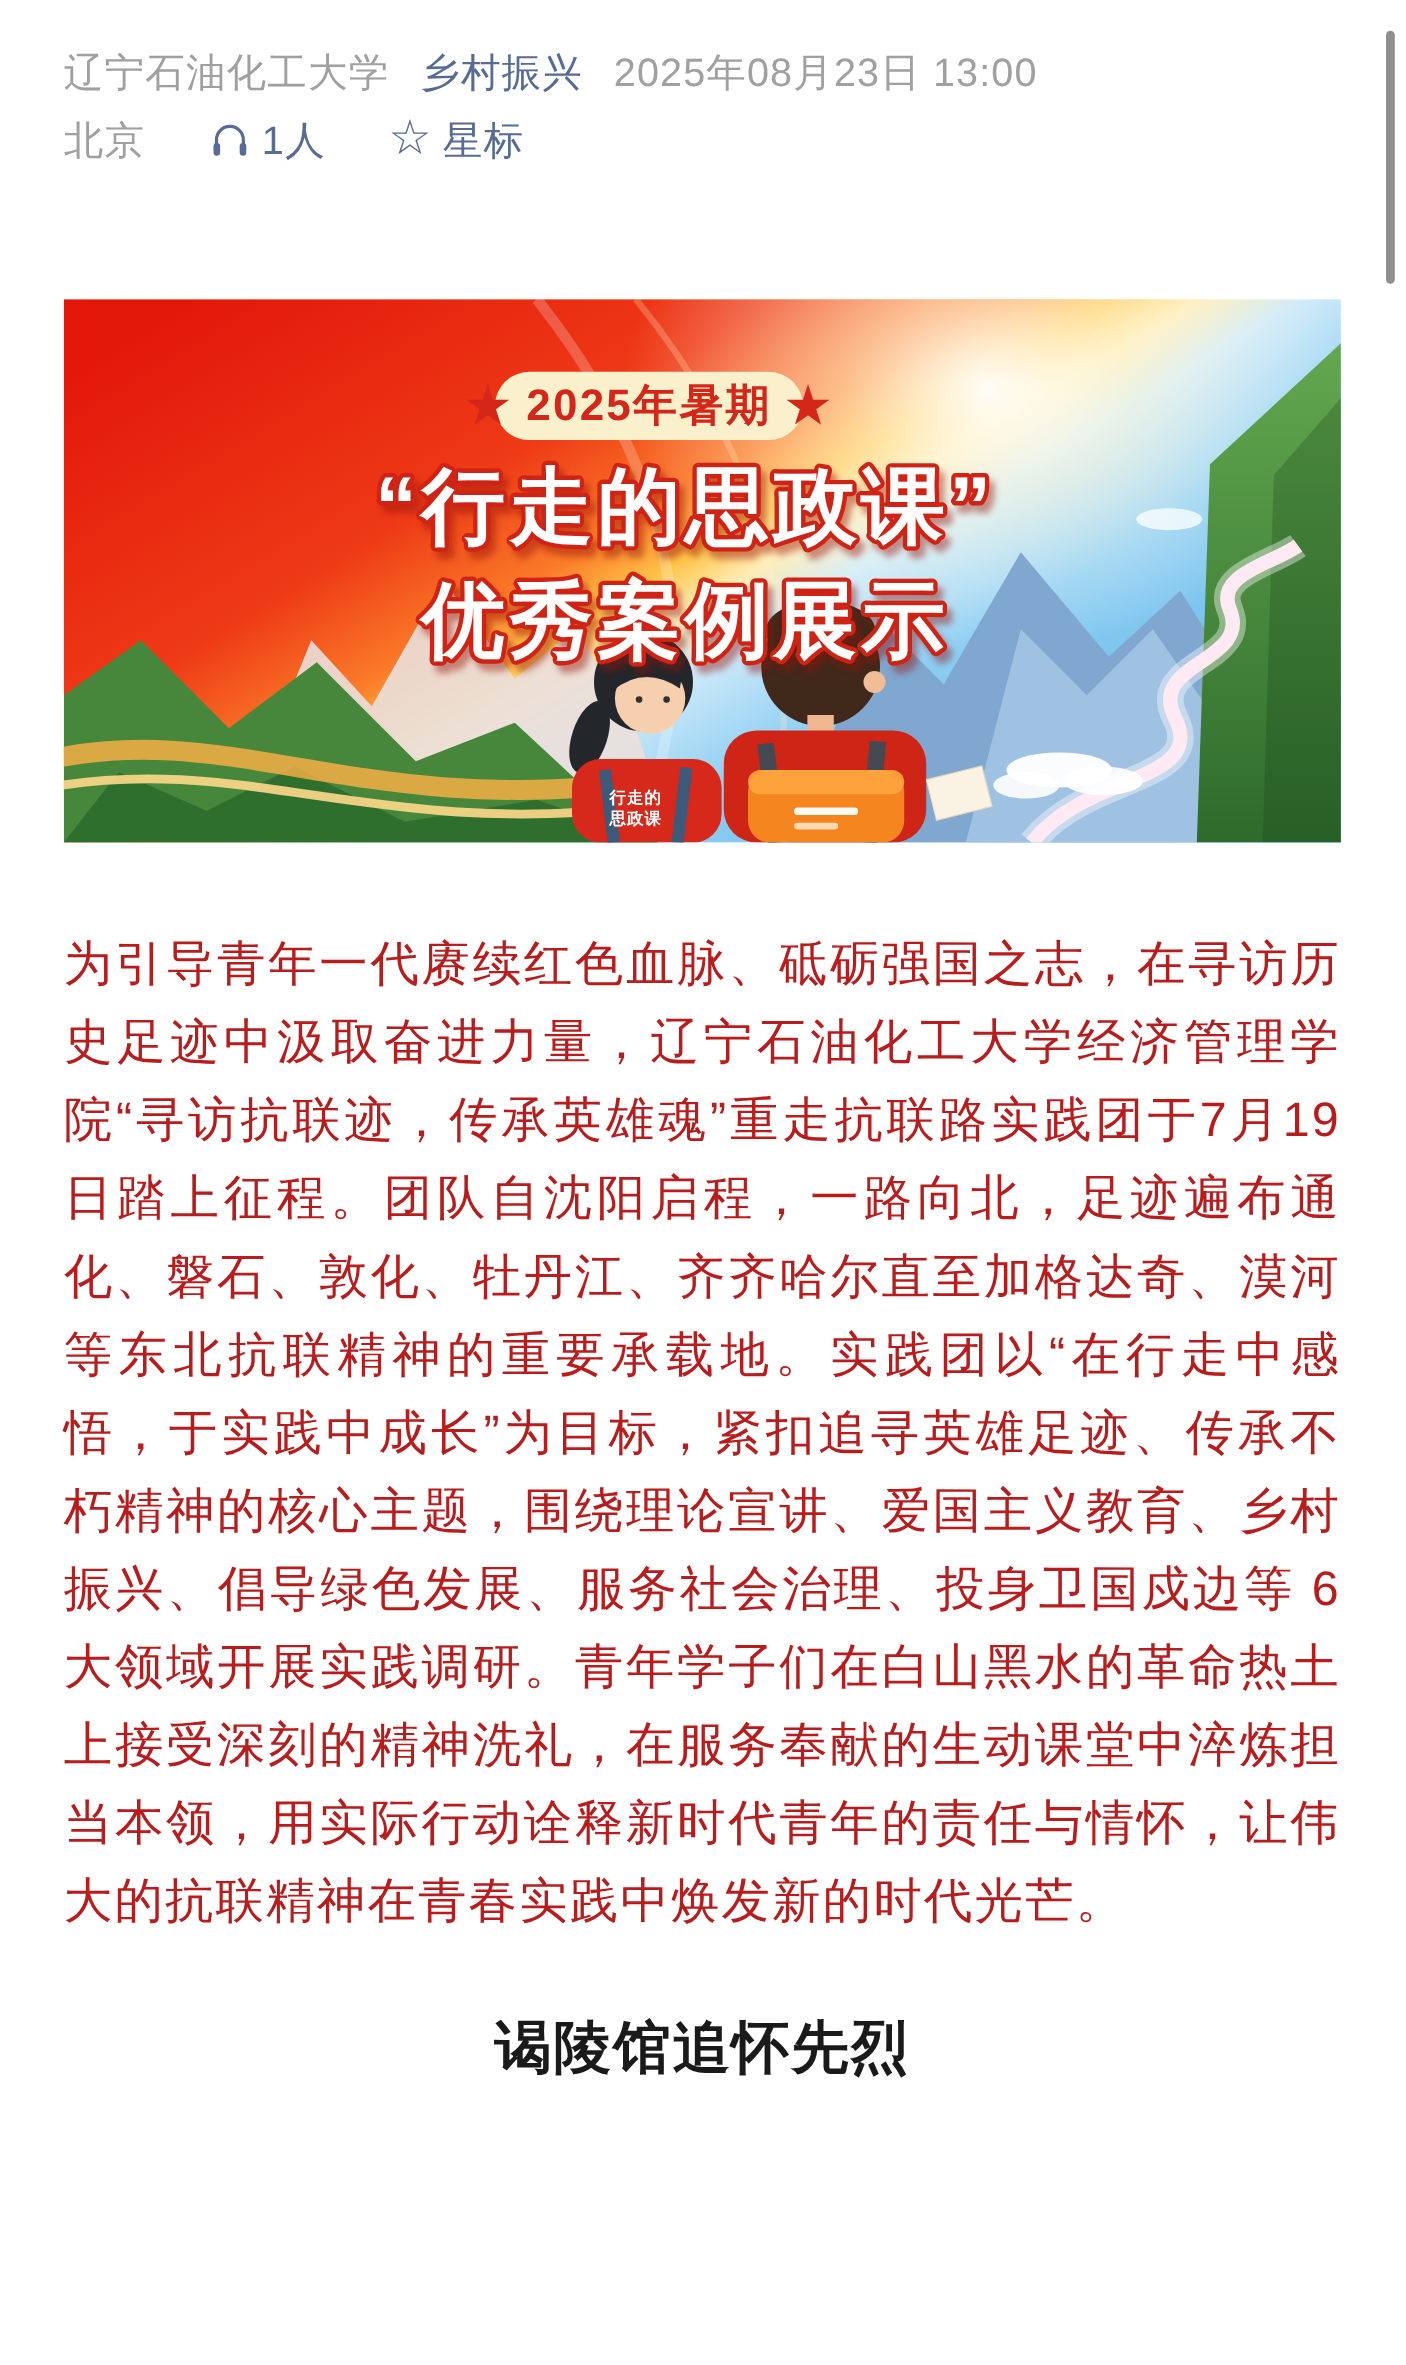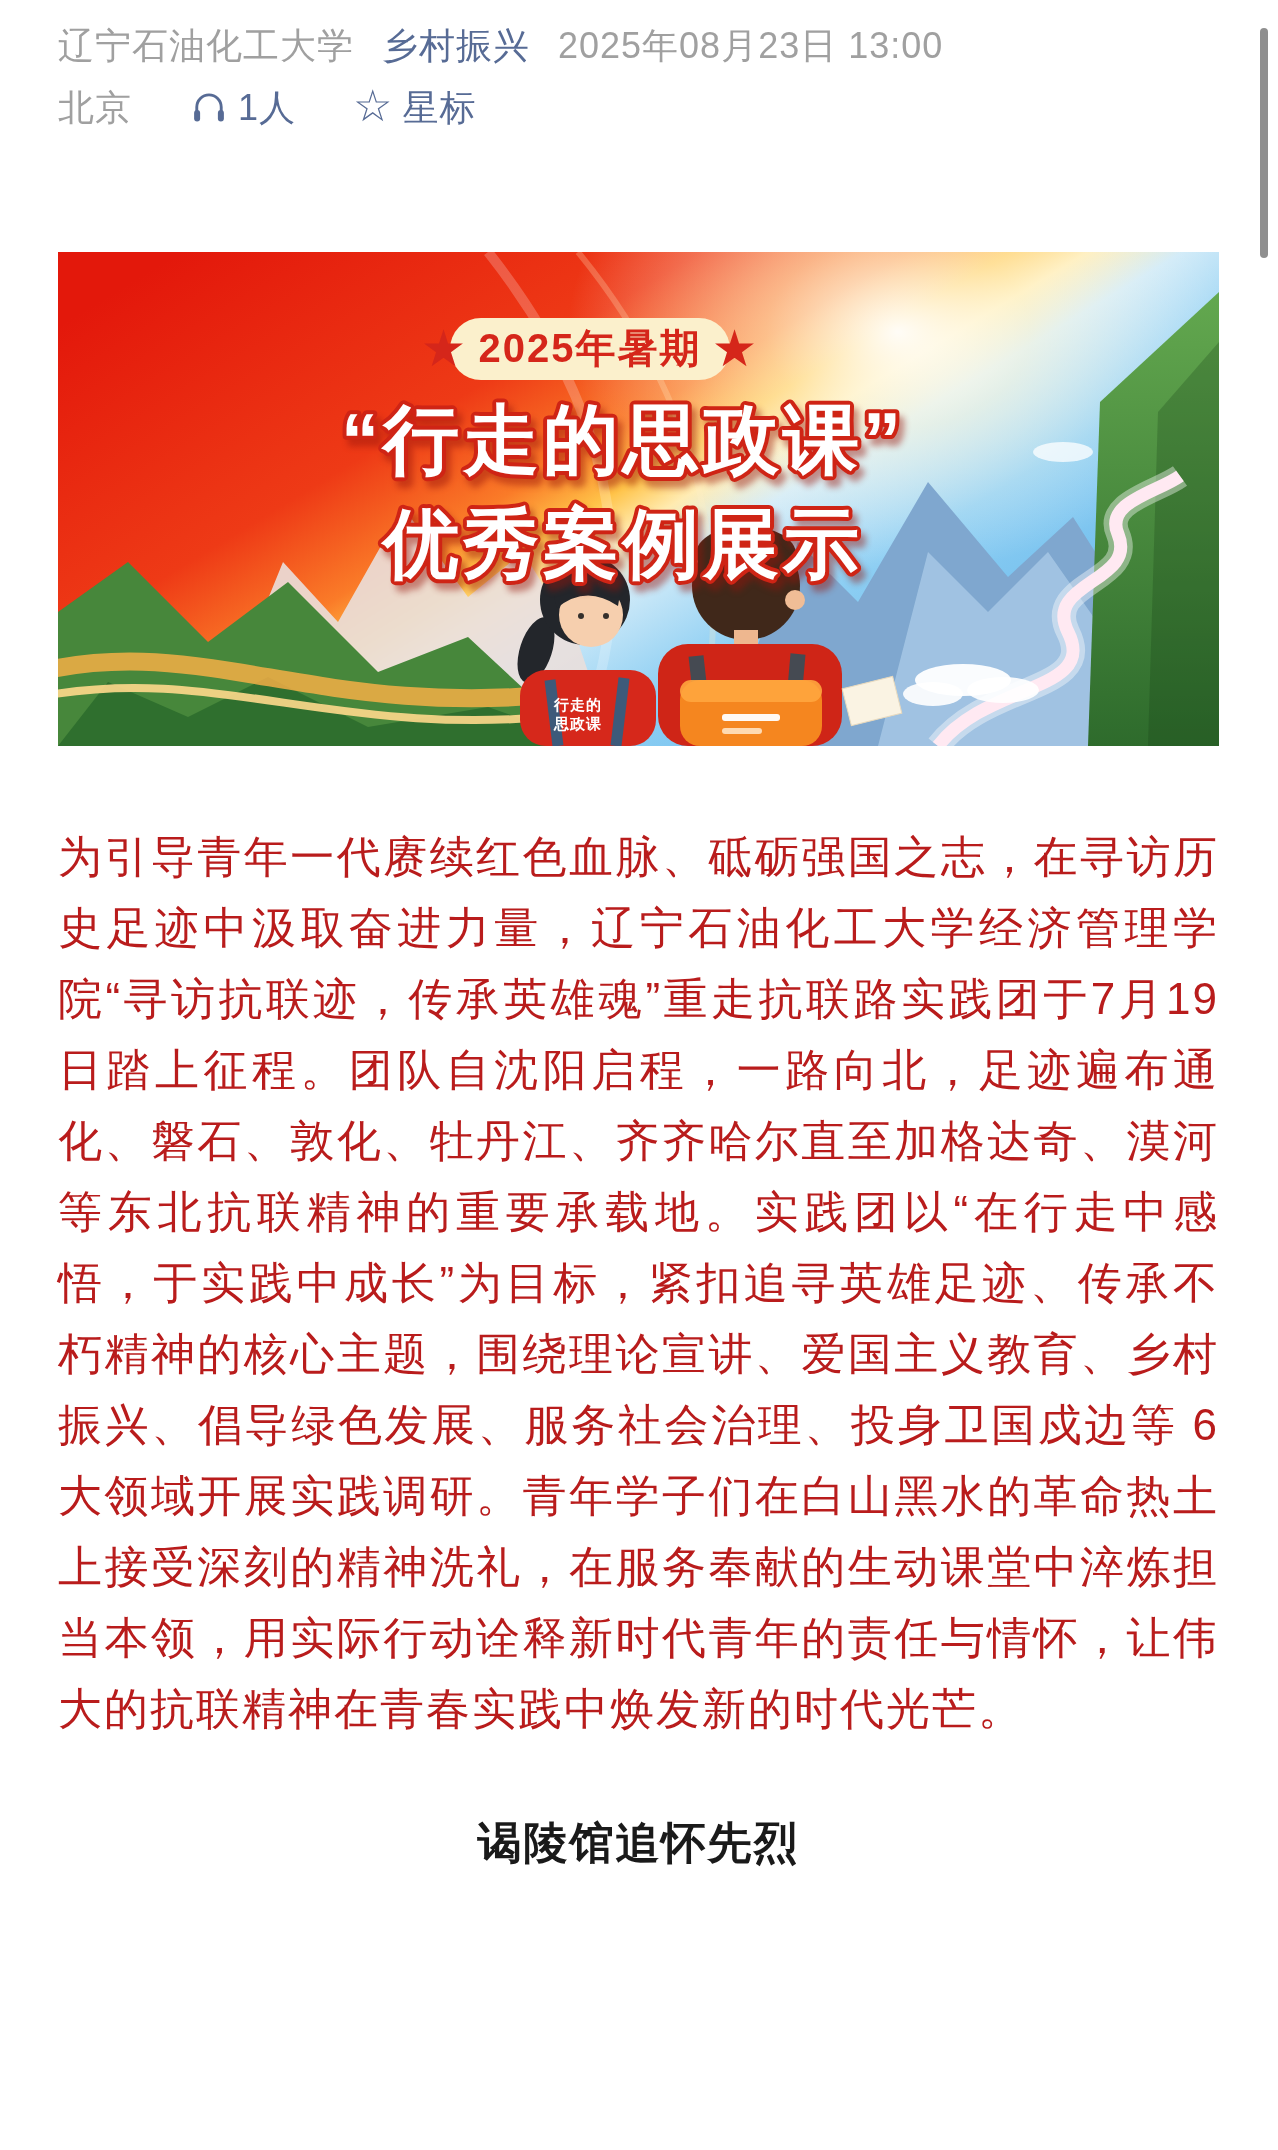--- a/index.html
+++ b/index.html
@@ -17,21 +17,21 @@
     font-size:58px;line-height:88px;letter-spacing:4px;
     font-weight:700;color:#111111;
   }
 
   
   .meta{
     display:flex;align-items:center;
     font-size:36px;line-height:44px;color:#a0a0a0;
     letter-spacing:1px;white-space:nowrap;
   }
-  .meta-row1{margin-top:24px;gap:28px;}
+  .meta-row1{margin-top:44px;gap:28px;}
   .meta-row2{margin-top:18px;gap:57px;}
   .wx-link{color:#576b95;text-decoration:none;cursor:pointer;}
   .listen,.star-ctl{display:inline-flex;align-items:flex-start;gap:9px;color:#576b95;cursor:pointer;}
   .hp-icon{width:40px;height:40px;display:block;}
   .star-glyph{font-size:44px;line-height:40px;color:#576b95;}
 
   
   .hero{
     margin-top:122px;width:1161px;height:494px;position:relative;cursor:pointer;
   }
@@ -48,21 +48,21 @@
 
   
   .body-paragraph{
     margin:75px 0 0 0;
     font-size:44px;line-height:71px;letter-spacing:2px;
     text-align:justify;text-justify:inter-character;
     color:#b91c1c;
   }
   .section-heading{
     margin:63px 0 0 0;
-    font-size:44px;line-height:71px;letter-spacing:2px;
+    font-size:52px;line-height:71px;letter-spacing:2px;
     font-weight:700;text-align:center;color:#1a1a1a;
   }
 
   
   .scrollbar-thumb{
     position:absolute;top:28px;right:10px;width:8px;height:230px;
     background:#8f8f8f;border-radius:4px;
   }
 </style>
 </head>

